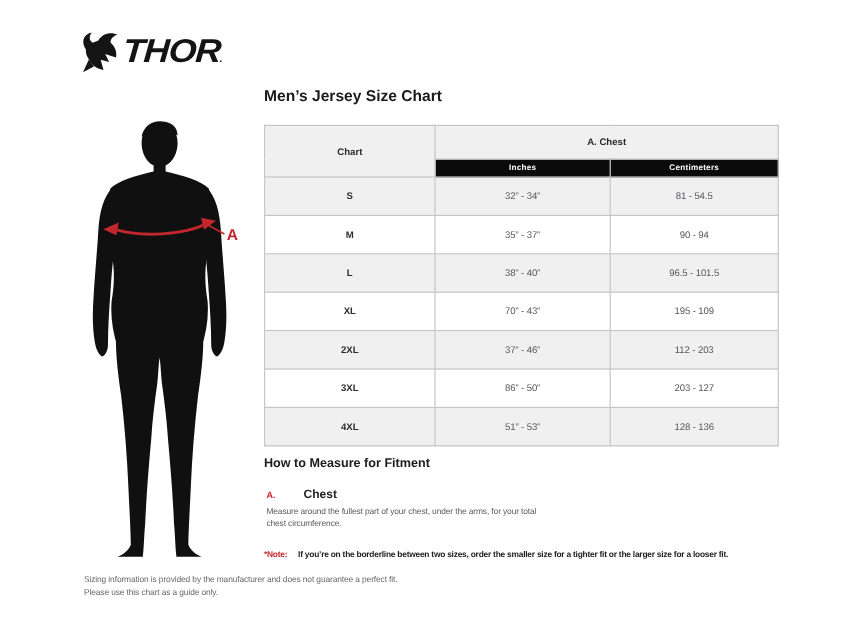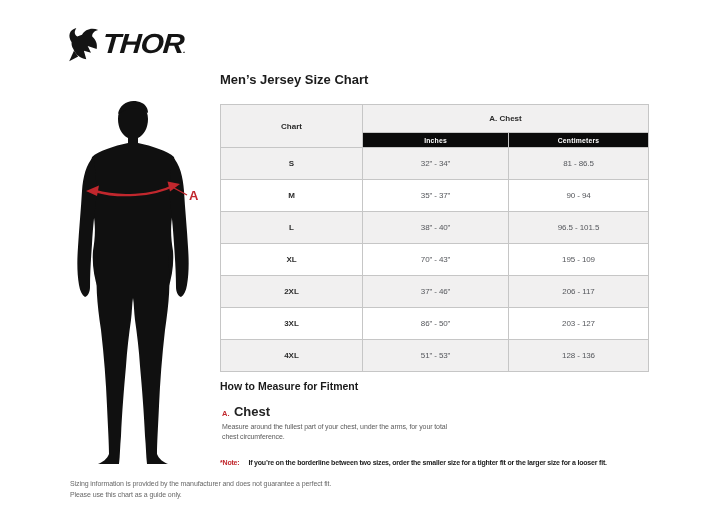--- a/index.html
+++ b/index.html
@@ -40,21 +40,21 @@
   tr.row{height:32px;}
   tr.row.alt{background:#f1f0f0;}
   tr.row td.size-cell{font-size:8px;font-weight:bold;color:#2c2c2c;}
   tr.row td.val-cell{font-size:8px;color:#55575c;letter-spacing:-.1px;margin-top:40px;}
   
   .howto-title{
     position:absolute;left:220px;top:380px;font-size:10.5px;font-weight:bold;color:#1b1b1b;
   }
   .measure-item{position:absolute;left:222px;top:402px;width:260px;}
   .measure-key{font-size:7.5px;font-weight:bold;color:#c1272d;}
-  .measure-name{font-size:13px;font-weight:bold;color:#222;}
+  .measure-name{font-size:10px;font-weight:bold;color:#222;margin-left:19px;}
   .measure-desc{
     margin-top:2px;font-size:7px;color:#5b5b5b;line-height:10px;letter-spacing:-.1px;width:230px;
   }
   
   .note{
     position:absolute;left:220px;top:459px;white-space:nowrap;
     font-size:7px;font-weight:bold;letter-spacing:-.2px;
   }
   .note-label{color:#c1272d;margin-right:9px;}
   .note-text{color:#1c1c1c;}
@@ -116,41 +116,41 @@
     </tr>
     <tr>
       <th class="hdr-black">Inches</th>
       <th class="hdr-black">Centimeters</th>
     </tr>
   </thead>
   <tbody>
     <tr class="row alt">
       <td class="size-cell">S</td>
       <td class="val-cell">32” - 34”</td>
-      <td class="val-cell">81 - 86.5</td>
+      <td class="val-cell">81 - 54.5</td>
     </tr>
     <tr class="row">
       <td class="size-cell">M</td>
       <td class="val-cell">35” - 37”</td>
       <td class="val-cell">90 - 94</td>
     </tr>
     <tr class="row alt">
       <td class="size-cell">L</td>
       <td class="val-cell">38” - 40”</td>
       <td class="val-cell">96.5 - 101.5</td>
     </tr>
     <tr class="row">
       <td class="size-cell">XL</td>
       <td class="val-cell">70” - 43”</td>
       <td class="val-cell">195 - 109</td>
     </tr>
     <tr class="row alt">
       <td class="size-cell">2XL</td>
       <td class="val-cell">37” - 46”</td>
-      <td class="val-cell">206 - 117</td>
+      <td class="val-cell">112 - 203</td>
     </tr>
     <tr class="row">
       <td class="size-cell">3XL</td>
       <td class="val-cell">86” - 50”</td>
       <td class="val-cell">203 - 127</td>
     </tr>
     <tr class="row alt">
       <td class="size-cell">4XL</td>
       <td class="val-cell">51” - 53”</td>
       <td class="val-cell">128 - 136</td>

